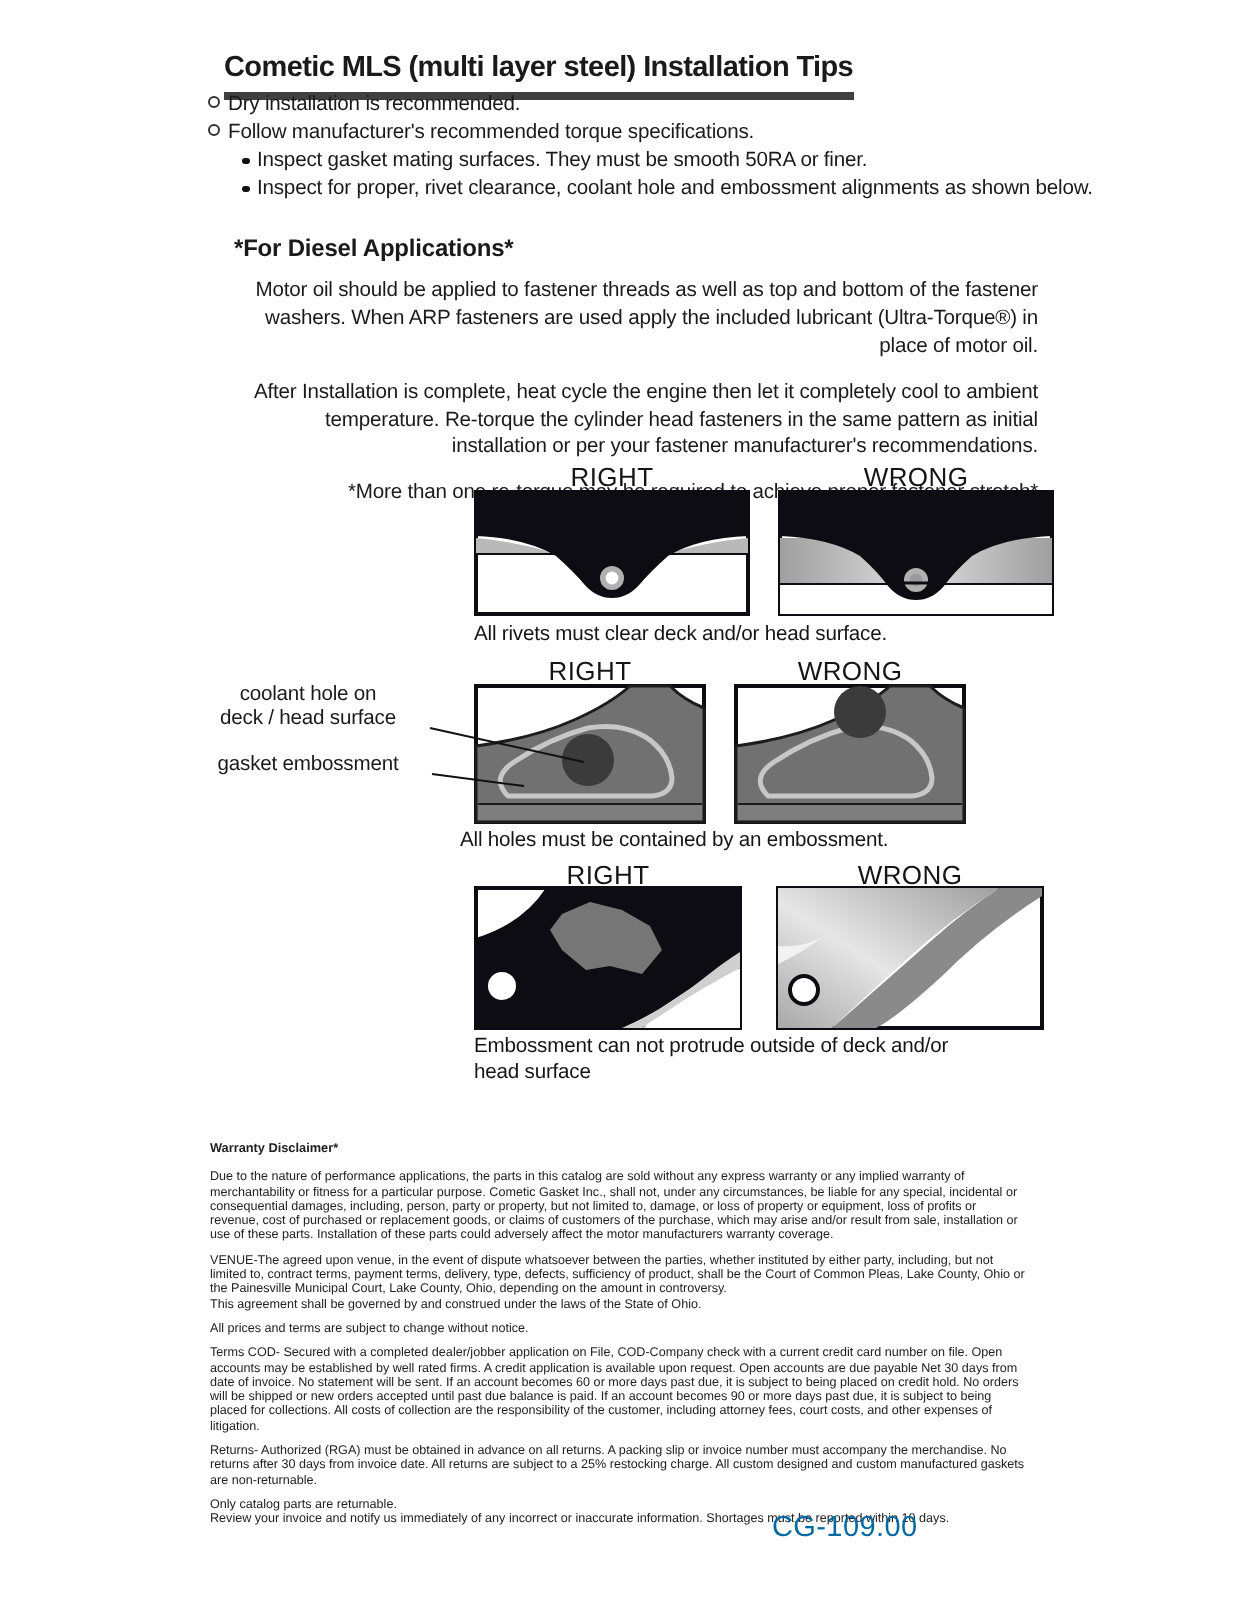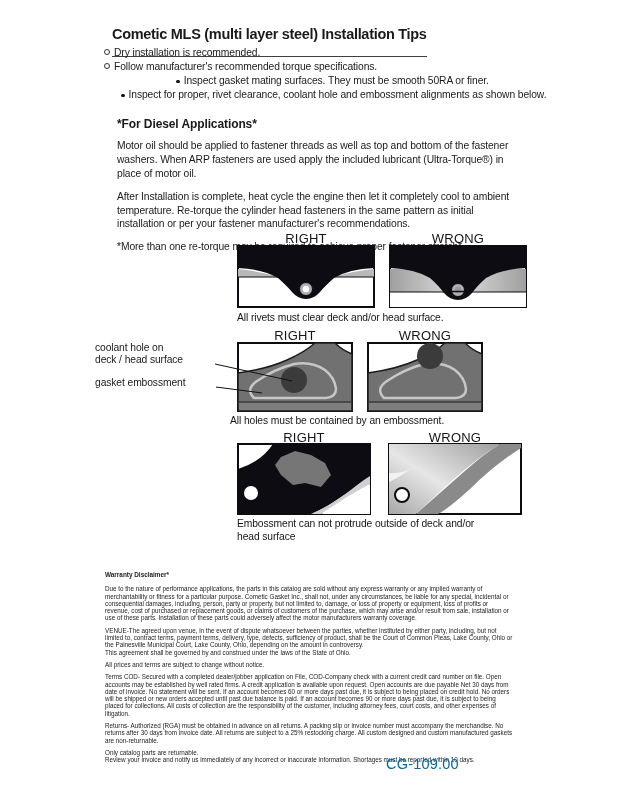--- a/index.html
+++ b/index.html
@@ -2,37 +2,37 @@
 <html><head>
 <meta charset="utf-8">
 <style>
   html,body{margin:0;padding:0;background:#ffffff;}
   .page{
     position:relative;width:618px;height:800px;background:#ffffff;overflow:hidden;
     font-family:"Liberation Sans",sans-serif;color:#1a1a1a;
   }
   
   .doc-title{position:absolute;left:112px;top:26px;font-size:14.5px;font-weight:bold;letter-spacing:-0.3px;}
-  .doc-title span{display:inline-block;border-bottom:1px solid #404040;padding-bottom:14px;text-align:right;}
+  .doc-title span{display:inline-block;border-bottom:4px solid #404040;padding-bottom:4px;text-align:right;}
   
   .tips{position:absolute;left:104px;top:46px;font-size:10.3px;line-height:14px;letter-spacing:-0.1px;width:440px;}
   .bullet-row{white-space:nowrap;}
   .o-marker{display:inline-block;width:4px;height:4px;border:1px solid #333;border-radius:50%;margin-right:4px;transform:translateY(-1px);}
-  .sub-list{margin-left:17px;text-align:center;}
+  .sub-list{margin-left:17px;}
   .dot-marker{display:inline-block;width:3.5px;height:3.5px;background:#111;border-radius:50%;margin-right:4px;transform:translateY(-1px);}
   
   .diesel{position:absolute;left:117px;top:118px;width:402px;font-size:10.3px;line-height:13.9px;letter-spacing:-0.1px;}
   .diesel-heading{font-size:12px;font-weight:bold;margin:0 0 7px 0;}
-  .diesel p{margin:0 0 9px 0;}
+  .diesel p{margin:0 0 9px 0;text-align:right;}
   
   .rw-label{position:absolute;font-size:13px;letter-spacing:0.2px;text-align:center;color:#151515;}
   .panel{position:absolute;}
   .panel svg{display:block;}
   .diagram-caption{position:absolute;font-size:10.3px;letter-spacing:-0.1px;color:#151515;}
-  .anno{position:absolute;text-align:left;font-size:10.3px;line-height:11.5px;letter-spacing:-0.1px;}
+  .anno{position:absolute;text-align:center;font-size:10.3px;line-height:11.5px;letter-spacing:-0.1px;}
   #leader-svg{position:absolute;left:105px;top:340px;pointer-events:none;}
   
   .fineprint{position:absolute;left:105px;top:571px;width:408px;font-size:6.3px;line-height:7.3px;color:#222;}
   .fineprint h3{font-size:6.4px;font-weight:bold;margin:0 0 7px 0;}
   .fineprint p{margin:0 0 5px 0;}
   .fineprint p.tight{margin-top:-5px;}
   
   .footer-code{position:absolute;left:386px;top:756px;font-size:14.5px;letter-spacing:0.2px;color:#0369a1;}
 </style>
 </head>

